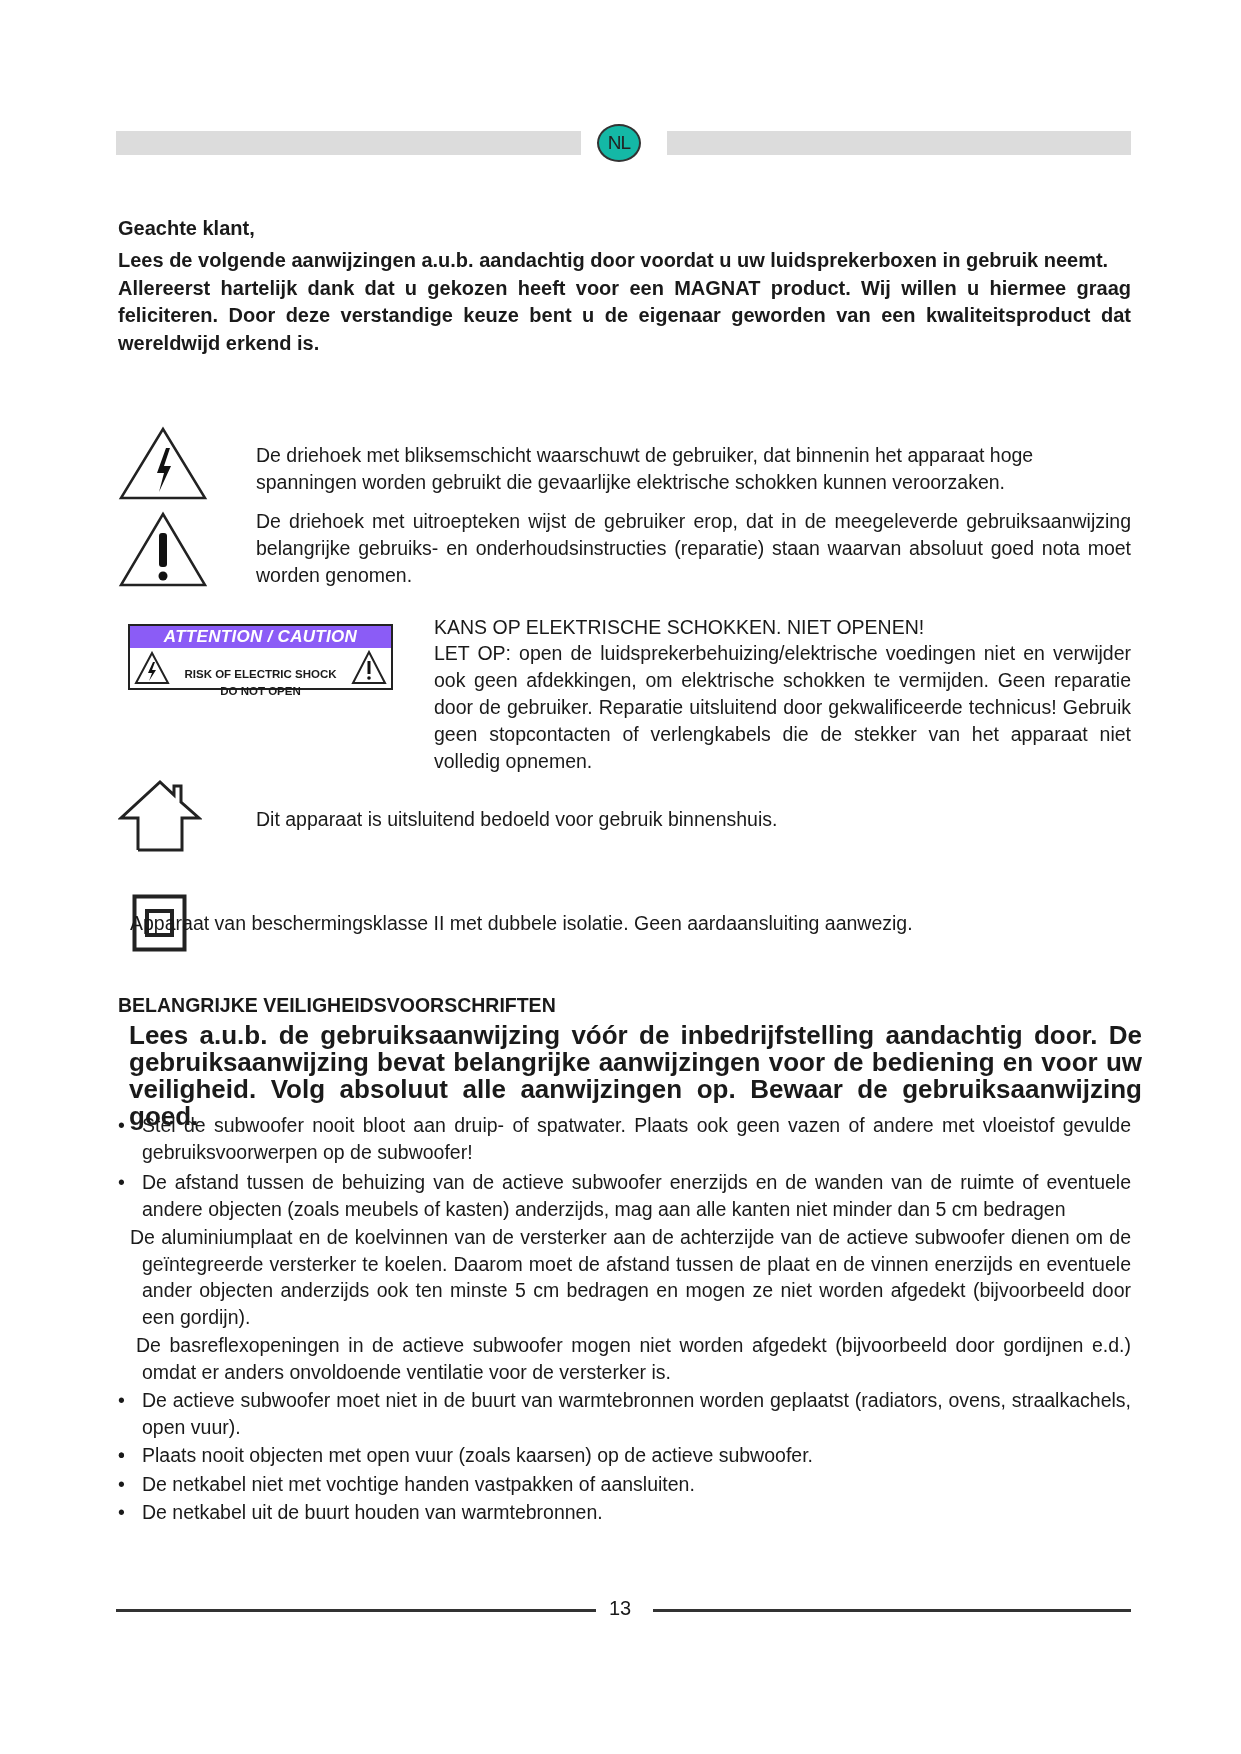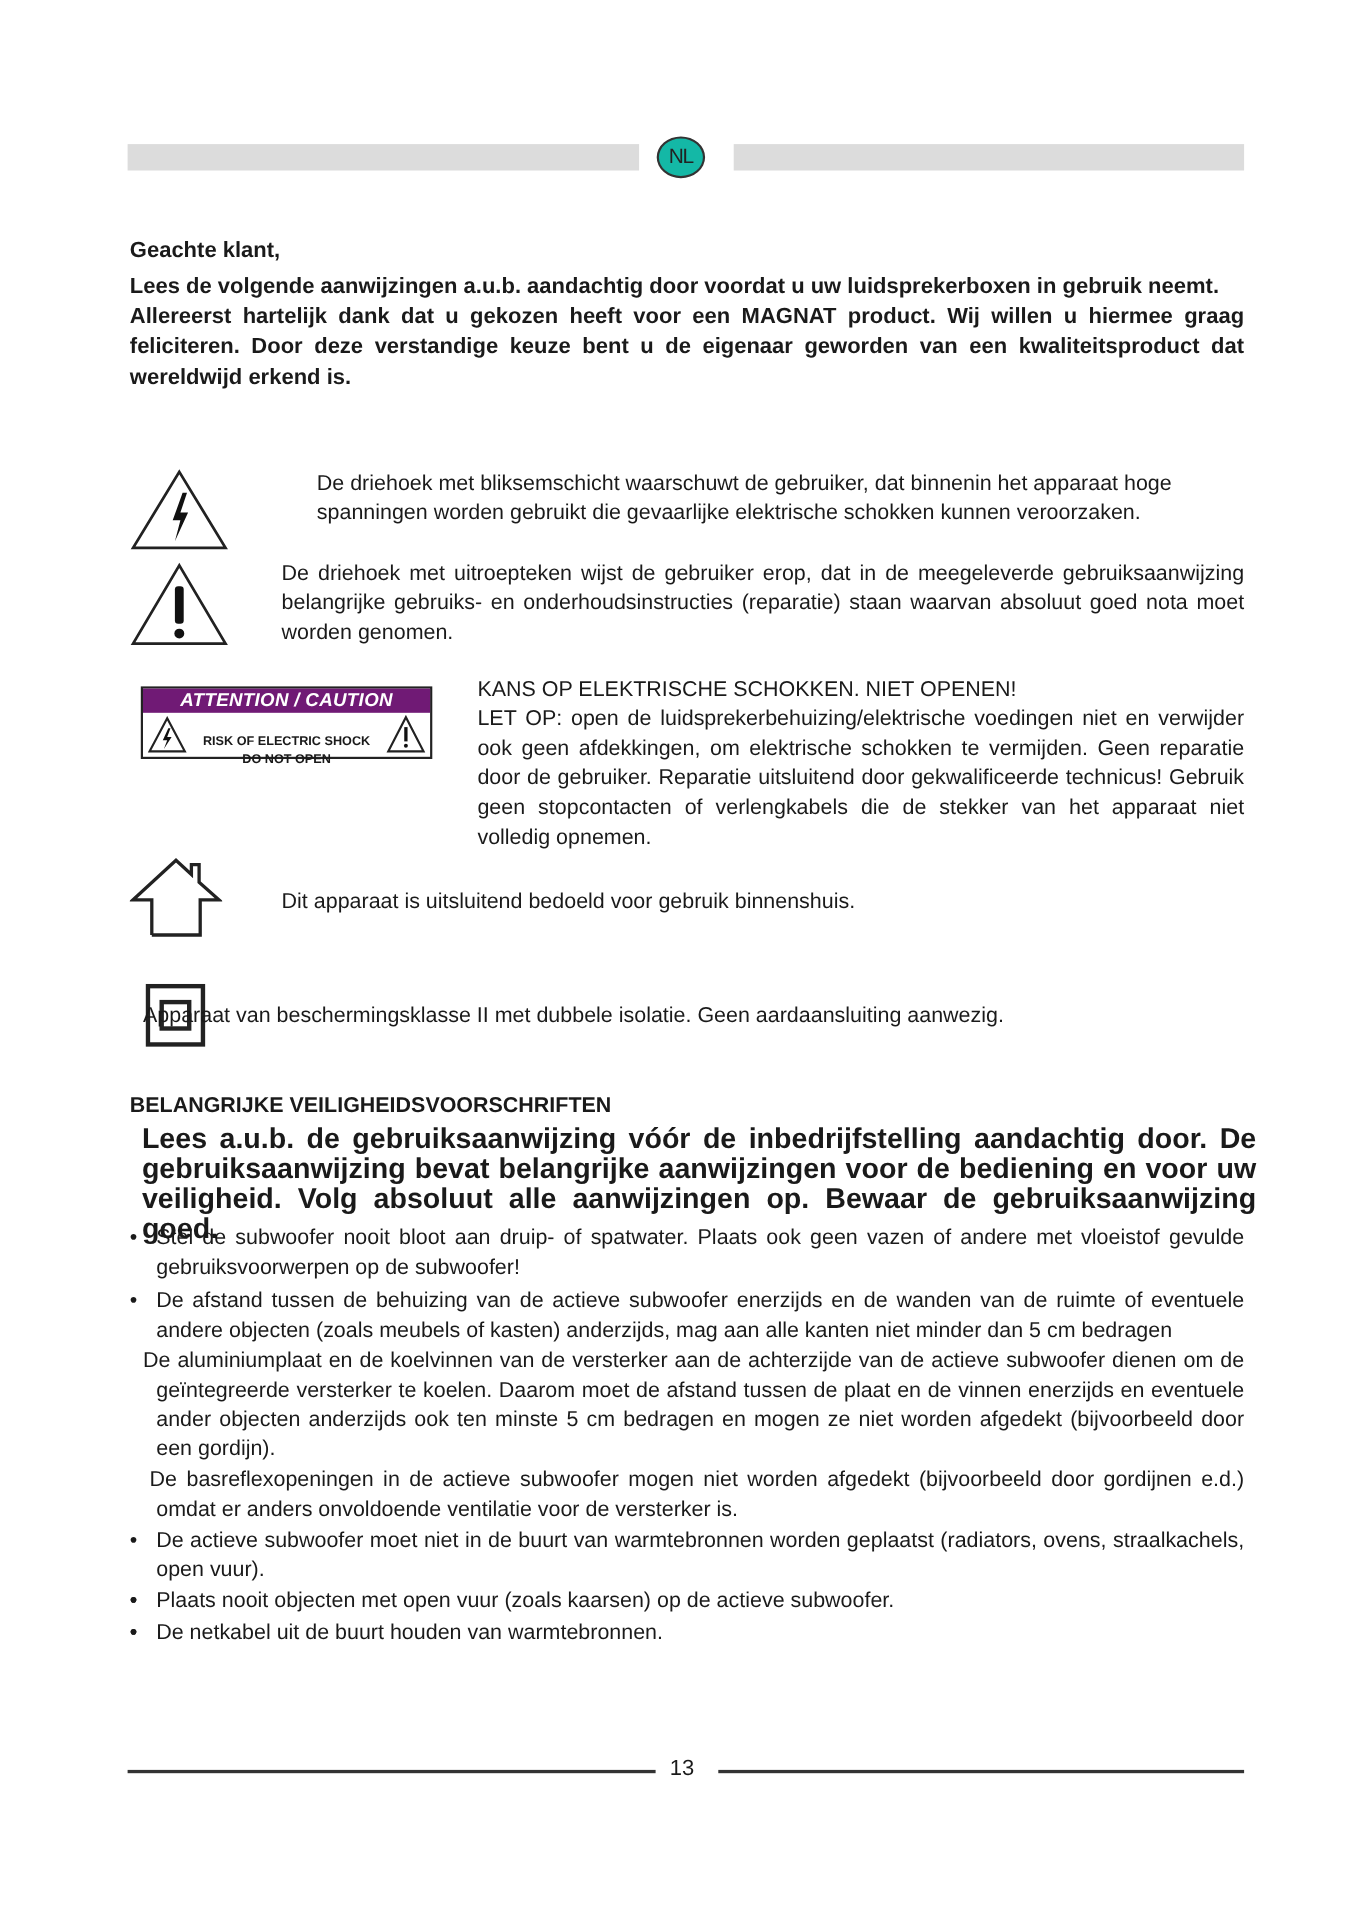--- a/index.html
+++ b/index.html
@@ -21,21 +21,21 @@
   .justify { text-align: justify; text-align-last: left; }
 
   .greeting { left: 118px; top: 217px; font-size: 20px; }
   .intro { left: 118px; top: 247px; width: 1013px; font-size: 20px; line-height: 27.5px; }
   .intro p { margin: 0; }
 
   .warn-icon { left: 118px; }
   .warn-text { left: 256px; width: 875px; }
 
   .caution-label { left: 128px; top: 624px; width: 265px; height: 66px; border: 2px solid #222; box-sizing: border-box; background: #fff; }
-  .caution-label .head { height: 22px; background: #701a75; color: #fff; font-weight: bold; font-style: italic;
+  .caution-label .head { height: 22px; background: #8b5cf6; color: #fff; font-weight: bold; font-style: italic;
                          font-size: 17px; text-align: center; line-height: 22px; letter-spacing: 0.3px; }
   .caution-label .body { position: relative; height: 40px; text-align: center; font-weight: bold; font-size: 11.5px; line-height: 17px; padding-top: 18px; box-sizing: border-box; }
   .caution-label .tri-l { position: absolute; left: 4px; top: 3px; }
   .caution-label .tri-r { position: absolute; right: 4px; top: 2px; }
 
   .caution-text { left: 434px; top: 614px; width: 697px; }
 
   .section-title { left: 118px; top: 994px; font-size: 19.5px; font-weight: bold; }
   .section-intro { left: 118px; top: 1022px; width: 1013px; font-size: 26px; line-height: 27px; font-weight: bold; margin-left: 11px; }
 
@@ -60,21 +60,21 @@
   <p>Lees de volgende aanwijzingen a.u.b. aandachtig door voordat u uw luidsprekerboxen in gebruik neemt.</p>
   <p style="margin-bottom:1px;">Allereerst hartelijk dank dat u gekozen heeft voor een MAGNAT product. Wij willen u hiermee graag feliciteren. Door deze verstandige keuze bent u de eigenaar geworden van een kwaliteitsproduct dat wereldwijd erkend is.</p>
 </div>
 
 <div class="abs warn-icon" style="top:426px;">
   <svg width="90" height="76" viewBox="0 0 90 76">
     <polygon points="45,3 87,72 3,72" fill="none" stroke="#222" stroke-width="2.5"></polygon>
     <polygon points="48,22 39,47 46,47 41,66 53,40 46,40 52,22" fill="#111"></polygon>
   </svg>
 </div>
-<div class="abs warn-text txt" style="top:426px;margin-left:32px;">De driehoek met bliksemschicht waarschuwt de gebruiker, dat binnenin het apparaat hoge spanningen worden gebruikt die gevaarlijke elektrische schokken kunnen veroorzaken.</div>
+<div class="abs warn-text txt" style="top:442px;">De driehoek met bliksemschicht waarschuwt de gebruiker, dat binnenin het apparaat hoge spanningen worden gebruikt die gevaarlijke elektrische schokken kunnen veroorzaken.</div>
 
 <div class="abs warn-icon" style="top:511px;">
   <svg width="90" height="78" viewBox="0 0 90 78">
     <polygon points="45,3 87,74 3,74" fill="none" stroke="#222" stroke-width="2.5"></polygon>
     <rect x="41" y="22" width="8" height="34" rx="3" fill="#111"></rect>
     <circle cx="45" cy="65" r="4.5" fill="#111"></circle>
   </svg>
 </div>
 <div class="abs warn-text txt justify" style="top:508px;line-height:27px;">De driehoek met uitroepteken wijst de gebruiker erop, dat in de meegeleverde gebruiksaanwijzing belangrijke gebruiks- en onderhoudsinstructies (reparatie) staan waarvan absoluut goed nota moet worden genomen.</div>
 
@@ -143,20 +143,21 @@
   </div>
   <div class="bullet justify">
     <span class="dot">•</span>
   </div>
   <div class="bullet">
     <span class="dot">•</span>
     <span>Plaats nooit objecten met open vuur (zoals kaarsen) op de actieve subwoofer.</span>
   </div>
   <div class="bullet">
     <span class="dot">•</span>
+    <span>De netkabel niet met vochtige handen vastpakken of aansluiten.</span>
   </div>
   <div class="bullet">
     <span class="dot">•</span>
     <span>De netkabel uit de buurt houden van warmtebronnen.</span>
   </div>
 </div>
 
 <div class="abs footer-line" style="left:116px; width:480px;"></div>
 <div class="abs page-num">13</div>
 <div class="abs footer-line" style="left:653px; width:478px;"></div>

